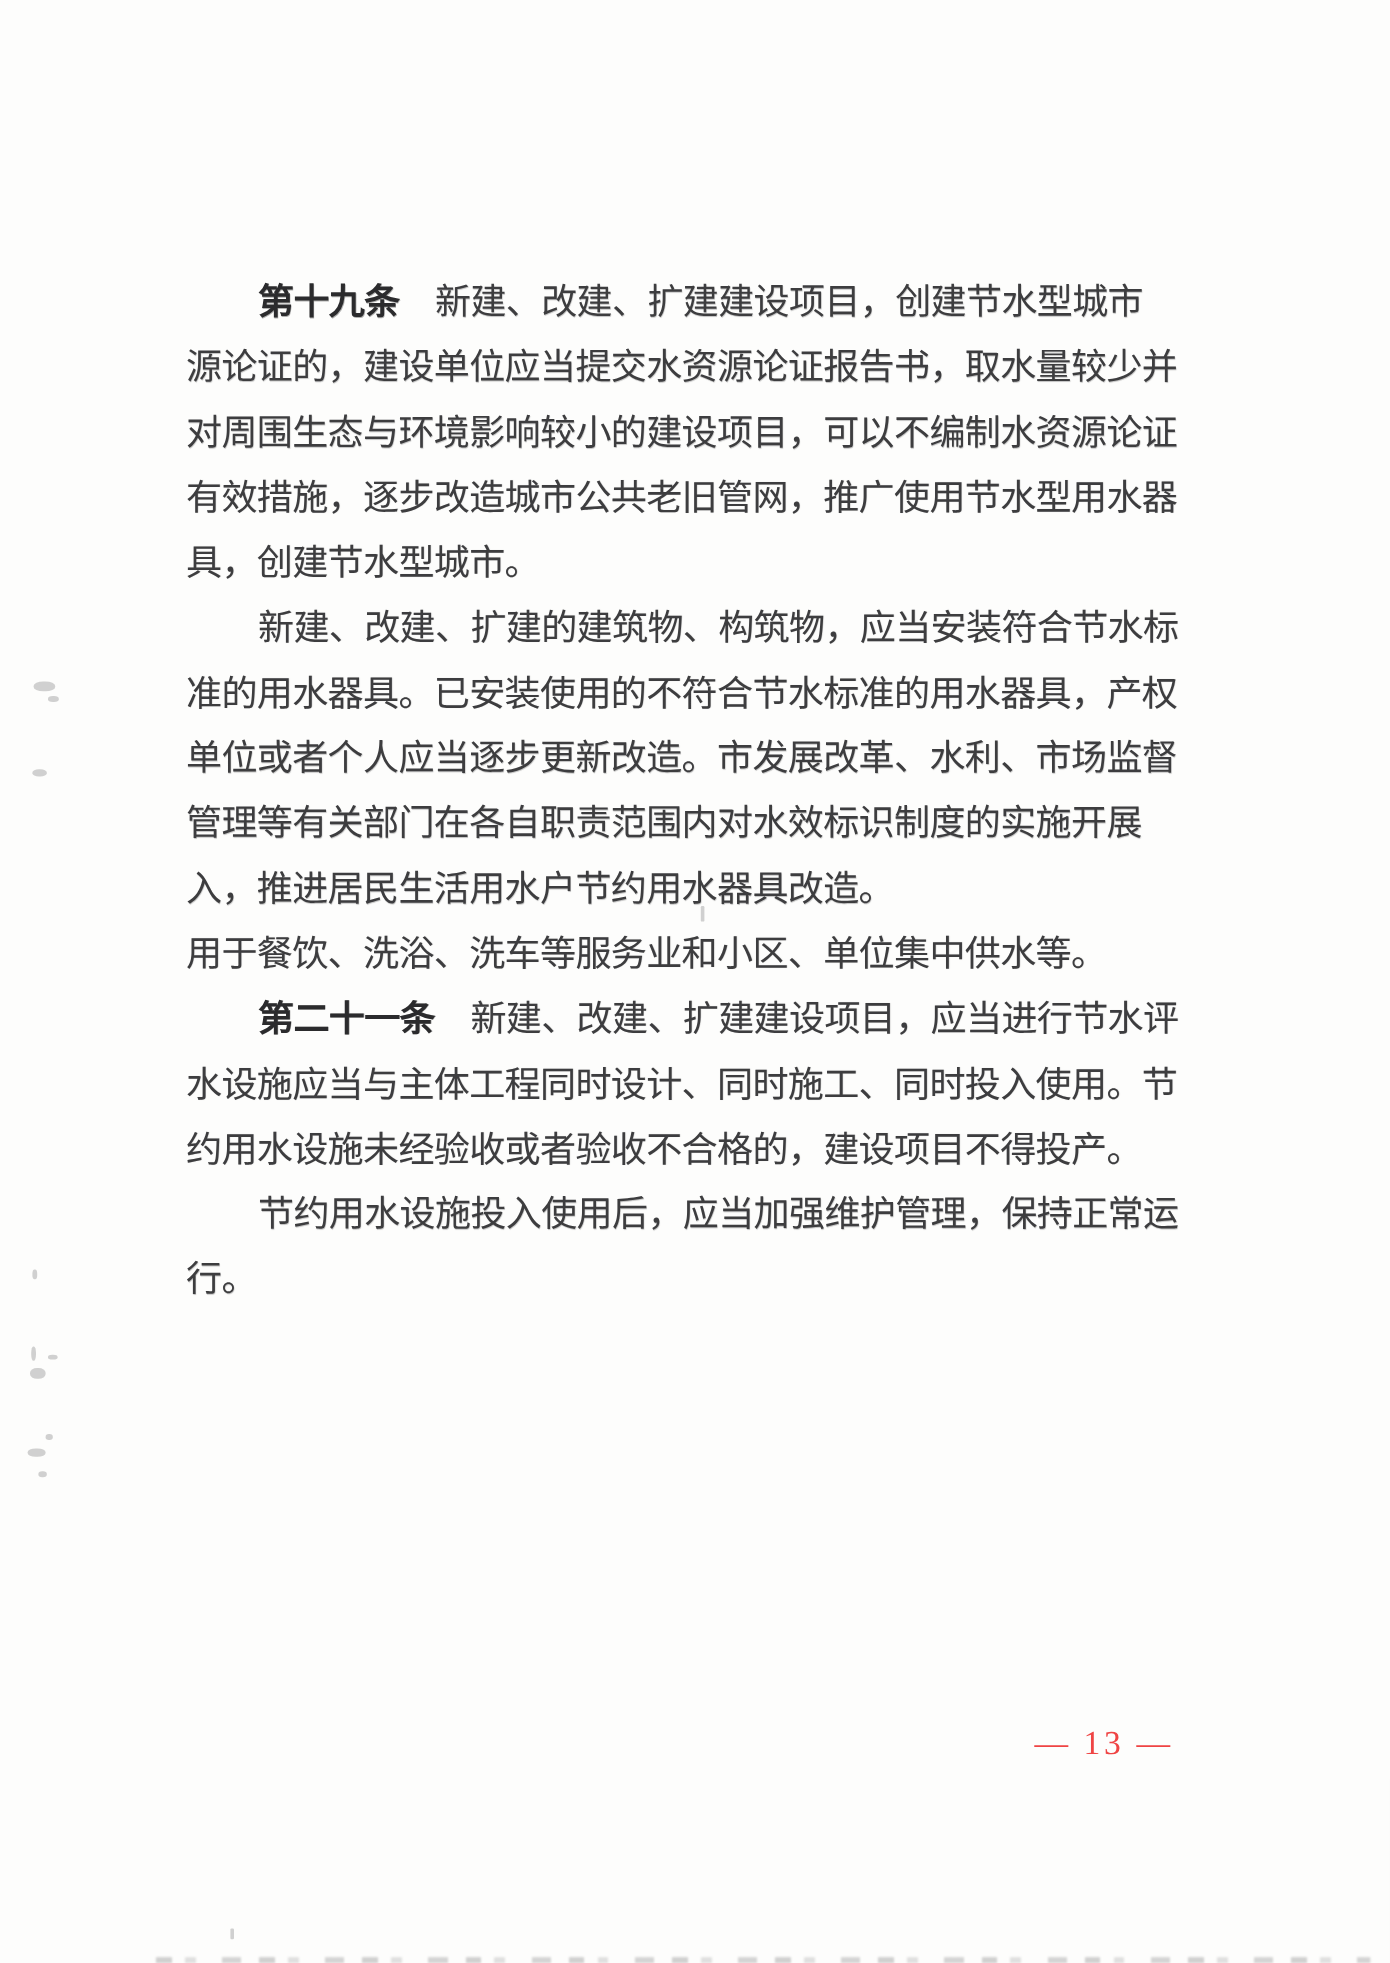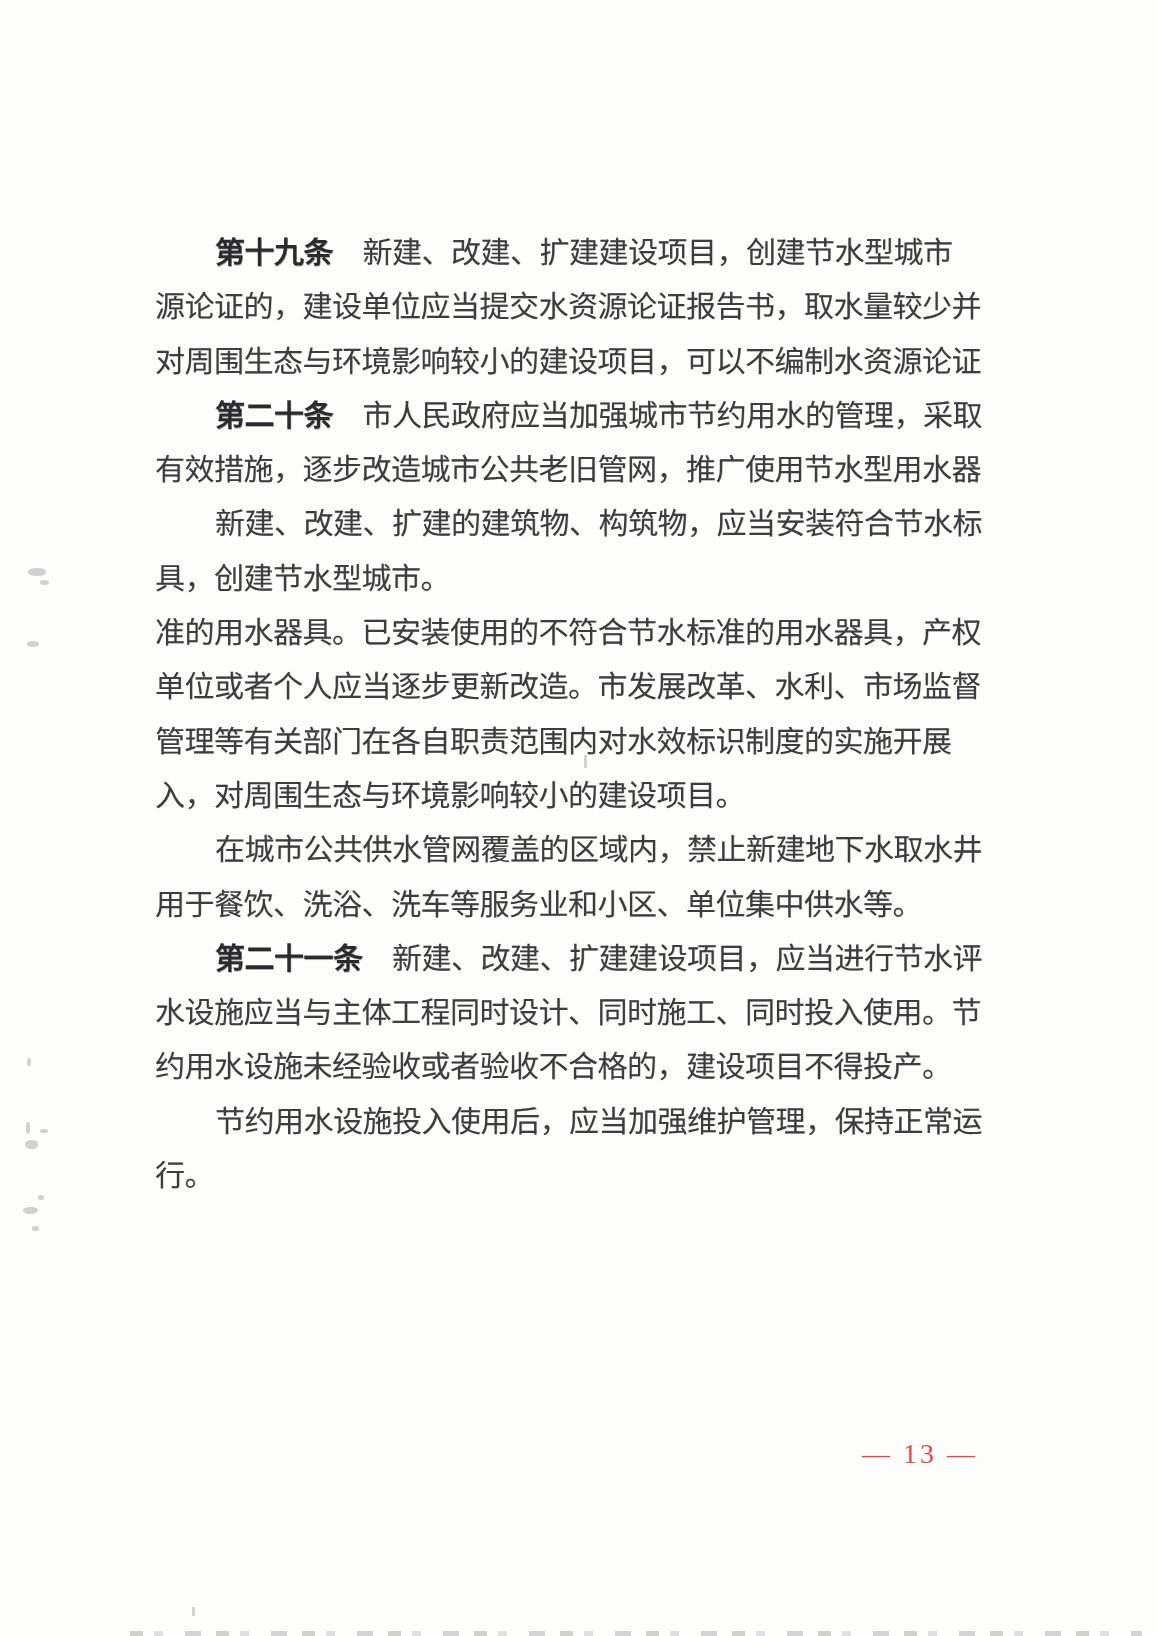--- a/index.html
+++ b/index.html
@@ -93,29 +93,27 @@
 </style>
 </head>
 <body>
 
 <div id="page">
 
   <div class="textblock">
     <div class="line indent"><span class="term">第十九条</span><span>　新建、改建、扩建建设项目，创建节水型城市</span></div>
     <div class="line"><span>源论证的，建设单位应当提交水资源论证报告书，取水量较少并</span></div>
     <div class="line"><span>对周围生态与环境影响较小的建设项目，可以不编制水资源论证</span></div>
-    <div class="line indent"><span class="term">第二十条</span><span>　市人民政府应当加强城市节约用水的管理，采取</span></div>
     <div class="line"><span>有效措施，逐步改造城市公共老旧管网，推广使用节水型用水器</span></div>
+    <div class="line"><span>具，创建节水型城市。</span></div>
     <div class="line indent"><span>新建、改建、扩建的建筑物、构筑物，应当安装符合节水标</span></div>
-    <div class="line"><span>具，创建节水型城市。</span></div>
     <div class="line"><span>准的用水器具。已安装使用的不符合节水标准的用水器具，产权</span></div>
     <div class="line"><span>单位或者个人应当逐步更新改造。市发展改革、水利、市场监督</span></div>
     <div class="line"><span>管理等有关部门在各自职责范围内对水效标识制度的实施开展</span></div>
-    <div class="line"><span>入，对周围生态与环境影响较小的建设项目。</span></div>
-    <div class="line indent"><span>在城市公共供水管网覆盖的区域内，禁止新建地下水取水井</span></div>
+    <div class="line"><span>入，推进居民生活用水户节约用水器具改造。</span></div>
     <div class="line"><span>用于餐饮、洗浴、洗车等服务业和小区、单位集中供水等。</span></div>
     <div class="line indent"><span class="term">第二十一条</span><span>　新建、改建、扩建建设项目，应当进行节水评</span></div>
     <div class="line"><span>水设施应当与主体工程同时设计、同时施工、同时投入使用。节</span></div>
     <div class="line"><span>约用水设施未经验收或者验收不合格的，建设项目不得投产。</span></div>
     <div class="line indent"><span>节约用水设施投入使用后，应当加强维护管理，保持正常运</span></div>
     <div class="line"><span>行。</span></div>
   </div>
 
   <div class="pagenum">— 13 —</div>
 

